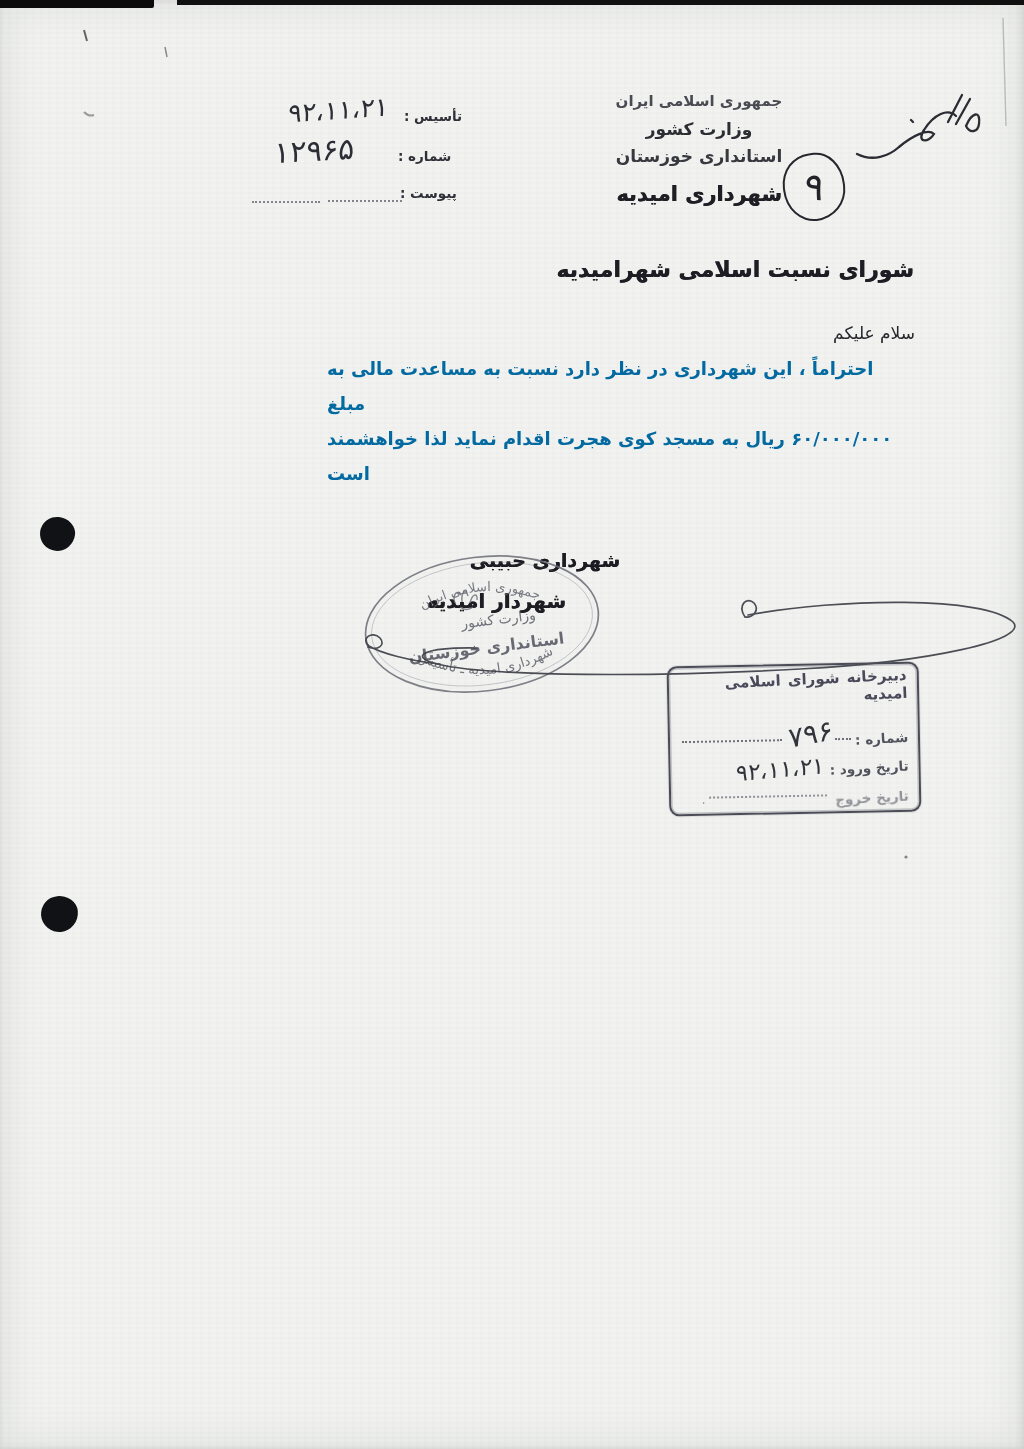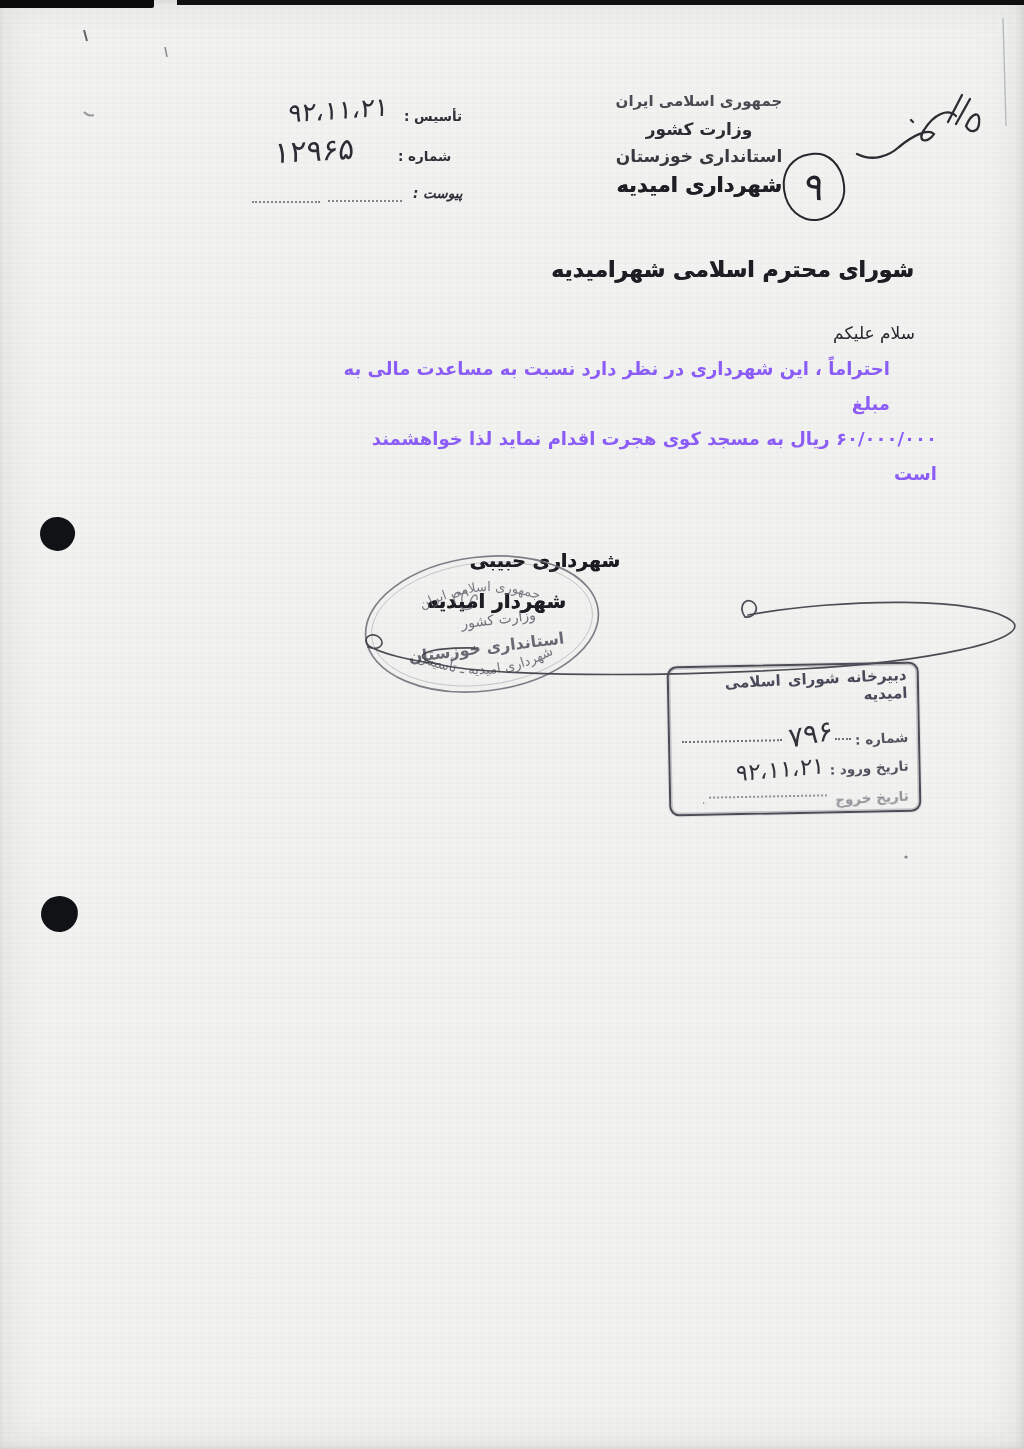--- a/index.html
+++ b/index.html
@@ -22,42 +22,42 @@
   .strip-r{left:177px;top:0;width:847px;height:5px;background:#101011;}
   
   .hole{background:#111216;border-radius:48% 52% 50% 50%/50% 46% 54% 50%;}
   .hole1{left:40px;top:517px;width:35px;height:34px;transform:rotate(7deg);}
   .hole2{left:41px;top:896px;width:37px;height:36px;transform:rotate(-5deg);}
   
   .letterhead{left:584px;top:92px;width:230px;text-align:center;color:#3c3c44;}
   .lh1{font-size:15px;font-weight:600;color:#4a4a52;}
   .lh2{font-size:17px;font-weight:700;color:#2c2c33;margin-top:9px;}
   .lh3{font-size:17px;font-weight:700;color:#38383f;margin-top:7px;}
-  .lh4{font-size:21px;font-weight:700;color:#1e1e24;margin-top:7px;text-shadow:.5px 0 0 currentColor;}
+  .lh4{font-size:21px;font-weight:700;color:#1e1e24;margin-top:16px;text-shadow:.5px 0 0 currentColor;}
   
   .lbl{font-size:13.5px;font-weight:700;color:#303038;}
   .hand{font-weight:400;color:#2d2d36;white-space:nowrap;}
   .meta-date-lbl{left:404px;top:108px;}
   .meta-date-val{left:288px;top:95px;font-size:26px;letter-spacing:1px;transform:rotate(-4deg) skewX(-8deg);}
   .meta-num-lbl{left:398px;top:148px;}
   .meta-num-val{left:274px;top:133px;font-size:30px;letter-spacing:5px;transform:rotate(-3deg) skewX(-6deg);}
-  .meta-att-lbl{left:413px;top:185px;font-style:italic;}
+  .meta-att-lbl{left:400px;top:185px;}
   .dotseg{border-bottom:2px dotted #83838c;height:0;}
   .att-dots1{left:252px;top:201px;width:68px;}
   .att-dots2{left:328px;top:200px;width:74px;}
   
   .circle9{left:783px;top:153px;width:58px;height:64px;border:2.5px solid #26262c;
     border-radius:50% 46% 54% 50%/48% 52% 48% 52%;transform:rotate(-7deg);
     display:flex;align-items:center;justify-content:center;}
   .circle9 span{font-size:38px;color:#222228;transform:rotate(10deg) skewX(-6deg);line-height:1;}
   
   .recipient{right:110px;top:257px;font-size:22px;font-weight:700;color:#1d1d23;text-shadow:.5px 0 0 currentColor;}
   .salutation{right:109px;top:323px;font-size:17px;font-weight:400;color:#26262d;}
-  .body-block{right:87px;top:351px;width:610px;text-align:right;font-size:18px;font-weight:700;
-    color:#8b5cf6;line-height:35px;}
+  .body-block{right:87px;top:351px;width:610px;text-align:left;font-size:18px;font-weight:700;
+    color:#0369a1;line-height:35px;}
   .bl1{margin-right:47px;}
   .bl3{margin-right:34px;}
   
   .sig-name{right:404px;top:549px;font-size:19px;font-weight:700;color:#1b1b21;text-shadow:.4px 0 0 currentColor;}
   .sig-title{right:458px;top:589px;font-size:20px;font-weight:700;color:#1d1d23;text-shadow:.4px 0 0 currentColor;letter-spacing:.5px;margin-left:24px;}
   
   .overlay{left:0;top:0;width:1024px;height:1449px;pointer-events:none;}
   
   .rsbox{left:668px;top:664px;width:252px;height:150px;border:2.5px solid #4c4c57;border-radius:10px;
     transform:rotate(-1.1deg);box-shadow:inset 0 0 0 1.5px rgba(76,76,88,.28), 0 0 0 1px rgba(76,76,88,.12);
@@ -106,21 +106,21 @@
   <svg class="abs" style="left:843px;top:90px" width="154" height="92" viewBox="0 0 154 92" aria-label="بسمه تعالی">
     <g fill="none" stroke="#2c2c33" stroke-width="2.3" stroke-linecap="round">
       <path d="M 14 64 C 30 72 46 66 56 57 C 69 46 85 38 91 44 C 85 54 73 52 81 40 C 91 24 105 18 113 26"></path>
       <path d="M 105 32 L 119 5"></path>
       <path d="M 113 34 L 127 9"></path>
       <path d="M 123 36 C 129 22 138 20 136 34 C 135 42 127 44 123 36"></path>
       <path d="M 68 30 l 2 2"></path>
     </g>
   </svg>
 
-  <div class="abs recipient rtl">شورای محترم اسلامی شهرامیدیه</div>
+  <div class="abs recipient rtl">شورای نسبت اسلامی شهرامیدیه</div>
   <div class="abs salutation rtl">سلام علیکم</div>
   <div class="abs body-block rtl">
     <div class="bl1">احتراماً ، این شهرداری در نظر دارد نسبت به مساعدت مالی به مبلغ</div>
     <div class="bl2">۶۰/۰۰۰/۰۰۰ ریال به مسجد کوی هجرت اقدام نماید لذا خواهشمند است</div>
   </div>
 
   <div class="abs sig-name rtl">شهرداری حبیبی</div>
   <div class="abs sig-title rtl">شهردار امیدیه</div>
 
   <svg class="abs overlay" viewBox="0 0 1024 1449">

